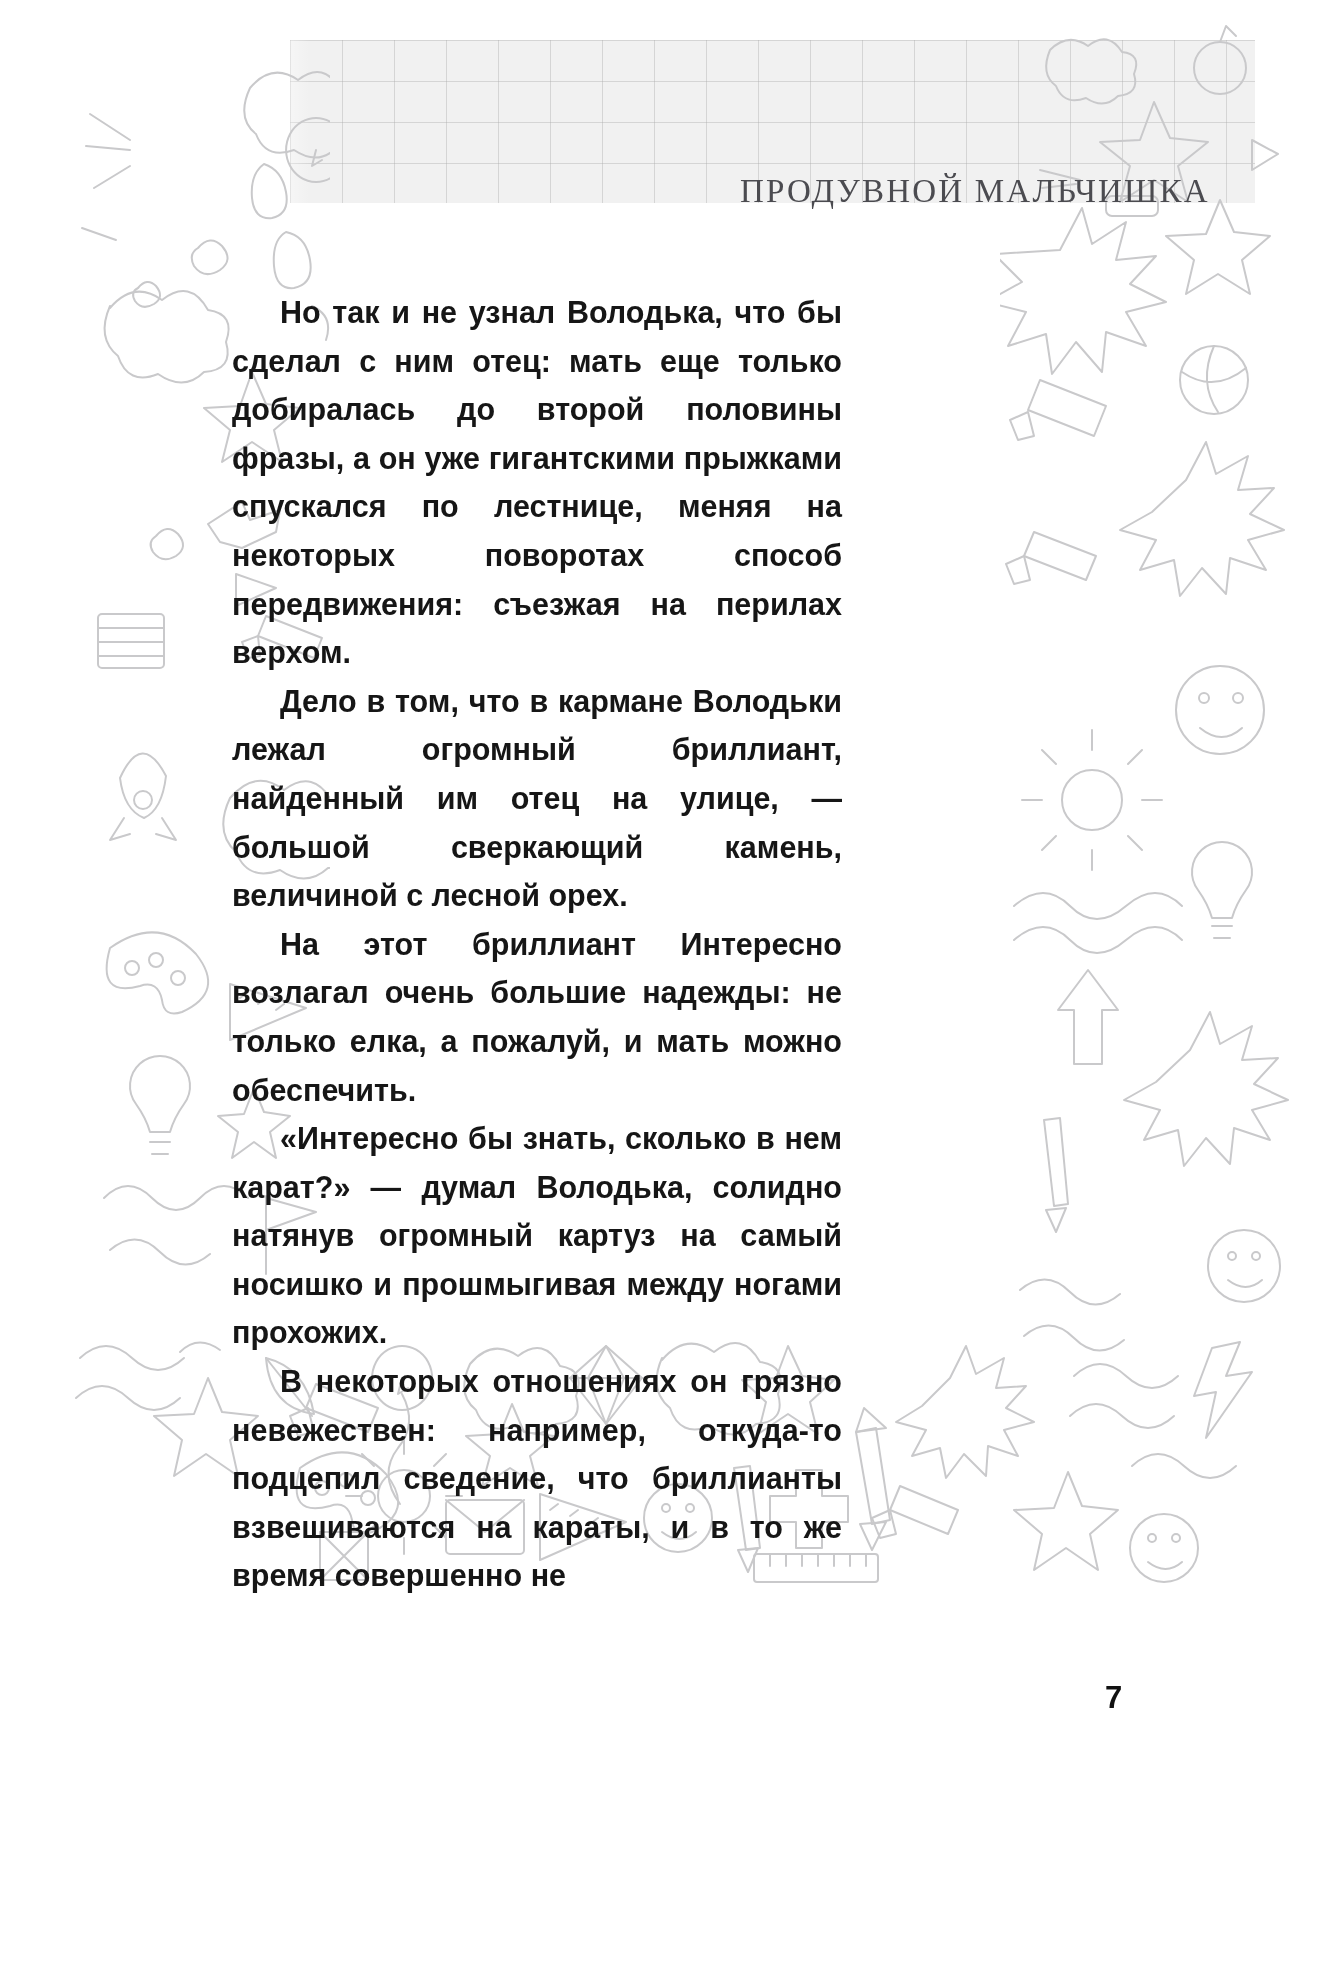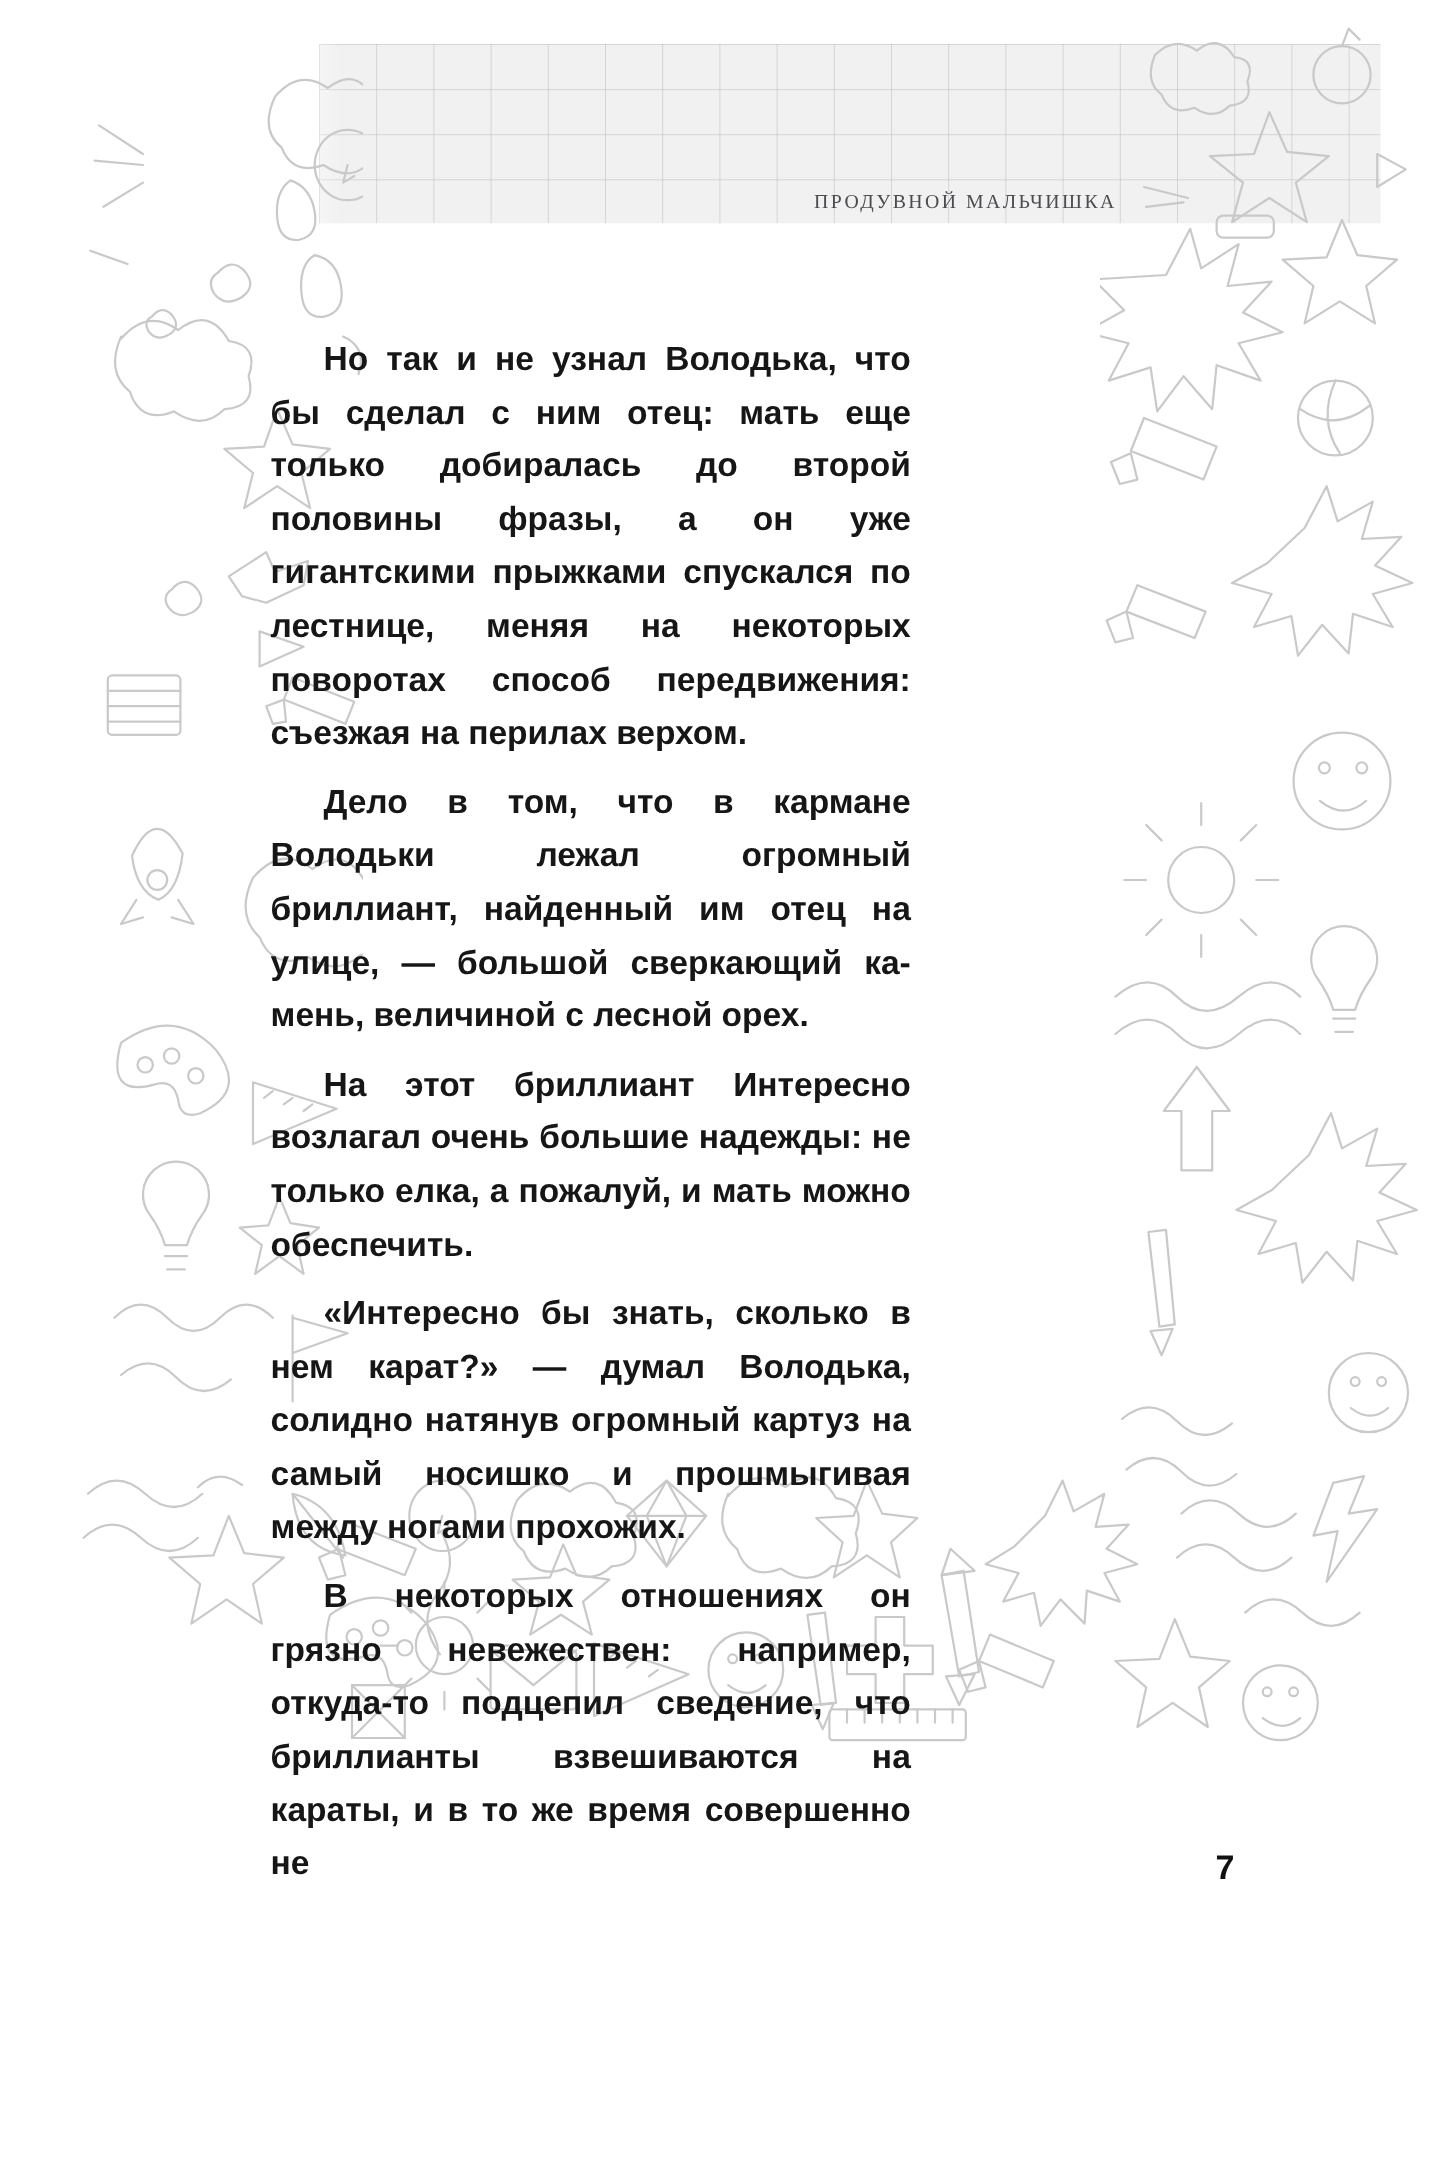--- a/index.html
+++ b/index.html
@@ -67,21 +67,21 @@
     width: 60px; height: 100%;
     background: linear-gradient(to right, #ffffff 0%, rgba(255,255,255,0.0) 100%);
   }
 
   #running-head {
     position: absolute;
     left: 740px;
     top: 173px;
     width: 400px;
     font-family: "Liberation Serif", serif;
-    font-size: 18px;
+    font-size: 33px;
     letter-spacing: 2.2px;
     color: #4b4b50;
     white-space: nowrap;
     z-index: 5;
   }
 
   
   #body-text {
     position: absolute;
     left: 232px;
@@ -91,21 +91,21 @@
     font-size: 30.5px;
     font-weight: 700;
     line-height: 48.6px;
     color: #161616;
     text-align: justify;
     text-justify: inter-word;
     -webkit-font-smoothing: antialiased;
     z-index: 4;
   }
   #body-text p {
-    margin: 14px;
+    margin: 0;
     text-indent: 48px;
     hyphens: manual;
   }
 
   #page-number {
     position: absolute;
     left: 1105px;
     top: 1680px;
     font-family: "Liberation Sans Narrow", "Liberation Sans", sans-serif;
     font-size: 31px;

